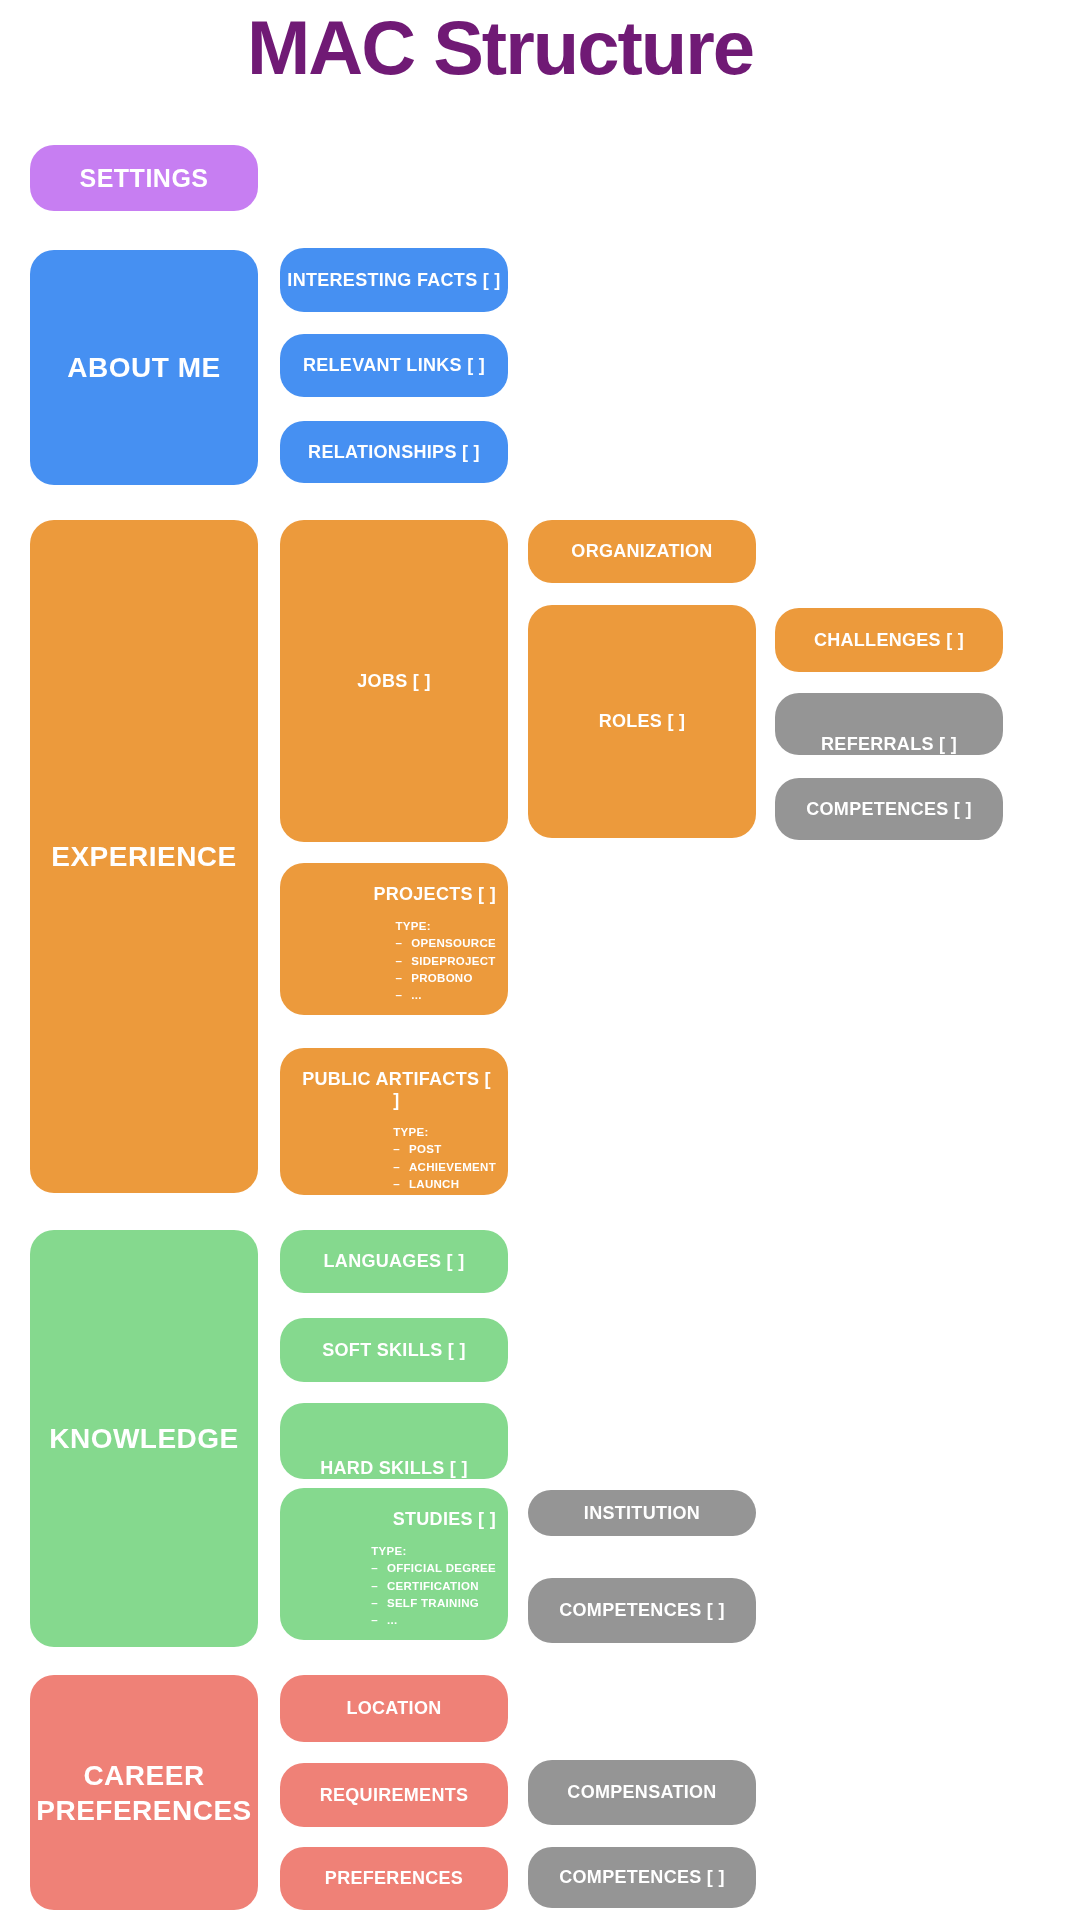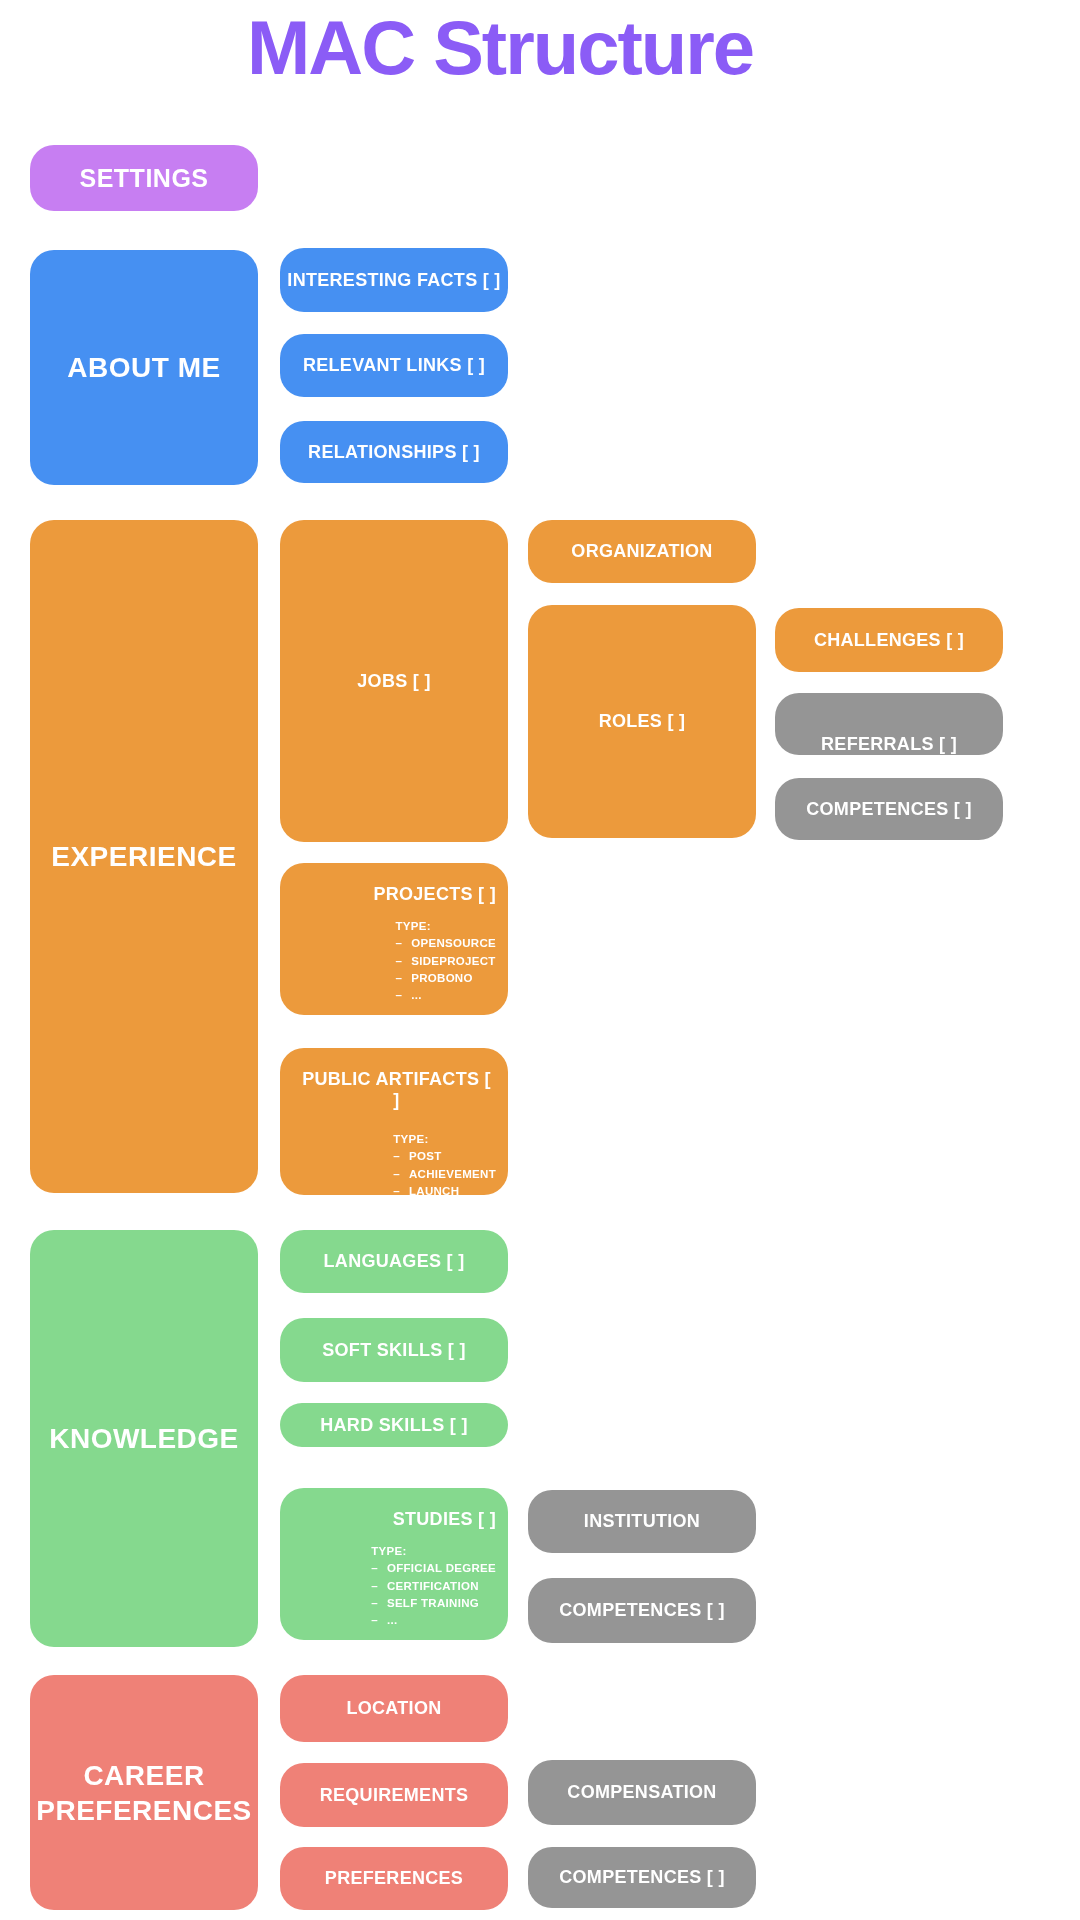--- a/index.html
+++ b/index.html
@@ -7,21 +7,21 @@
   body {
     width:1080px; height:1920px;
     font-family:"Liberation Sans", sans-serif;
     position:relative; overflow:hidden;
   }
   .canvas { position:absolute; left:0; top:0; width:1080px; height:1920px; }
 
   .page-title {
     position:absolute; left:0; top:4px; width:1000px;
     text-align:center; font-size:76px; font-weight:bold;
-    letter-spacing:-2px; color:#8b5cf6;
+    letter-spacing:-2px; color:#701a75;
   }
 
   .node {
     position:absolute; border-radius:24px; color:#ffffff;
     display:flex; align-items:center; justify-content:center;
     text-align:center; font-weight:bold;
   }
   .c-purple { background:#c77ef2; }
   .c-blue   { background:#4690f2; }
   .c-orange { background:#ec9a3c; }
@@ -50,28 +50,28 @@
   .p-rships    { left:280px; top:421px;  width:228px; height:62px;  }
 
   .p-exp       { left:30px;  top:520px;  width:228px; height:673px; }
   .p-jobs      { left:280px; top:520px;  width:228px; height:322px; }
   .p-org       { left:528px; top:520px;  width:228px; height:63px;  }
   .p-roles     { left:528px; top:605px;  width:228px; height:233px; }
   .p-chal      { left:775px; top:608px;  width:228px; height:64px;  }
   .p-refs      { left:775px; top:693px;  width:228px; height:62px;align-items:flex-end;  }
   .p-comp1     { left:775px; top:778px;  width:228px; height:62px;  }
   .p-projects  { left:280px; top:863px;  width:228px; height:152px; }
-  .p-artifacts { left:280px; top:1048px; width:228px; height:147px;gap:7px; }
+  .p-artifacts { left:280px; top:1048px; width:228px; height:147px; }
 
   .p-knowledge { left:30px;  top:1230px; width:228px; height:417px; }
   .p-langs     { left:280px; top:1230px; width:228px; height:63px;  }
   .p-soft      { left:280px; top:1318px; width:228px; height:64px;  }
-  .p-hard      { left:280px; top:1403px; width:228px; height:44px;  }
+  .p-hard      { left:280px; top:1403px; width:228px; height:76px;align-items:flex-end;  }
   .p-studies   { left:280px; top:1488px; width:228px; height:152px; }
-  .p-inst      { left:528px; top:1490px; width:228px; height:63px;  }
+  .p-inst      { left:528px; top:1490px; width:228px; height:46px;  }
   .p-comp2     { left:528px; top:1578px; width:228px; height:65px;  }
 
   .p-career    { left:30px;  top:1675px; width:228px; height:235px; }
   .p-loc       { left:280px; top:1675px; width:228px; height:67px;  }
   .p-req       { left:280px; top:1763px; width:228px; height:64px;  }
   .p-pref      { left:280px; top:1847px; width:228px; height:63px;  }
   .p-compn     { left:528px; top:1760px; width:228px; height:65px;  }
   .p-comp3     { left:528px; top:1847px; width:228px; height:61px;  }
 </style>
 </head>

